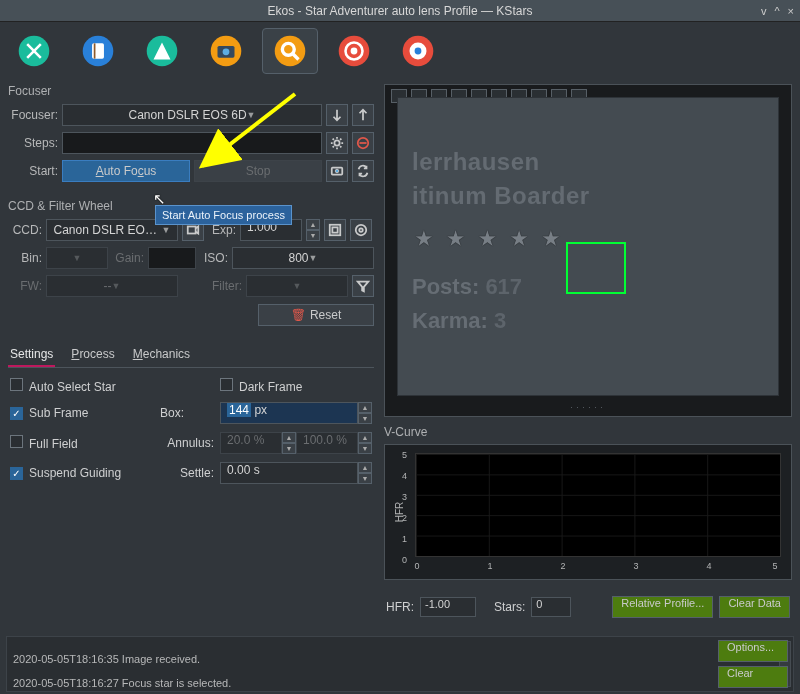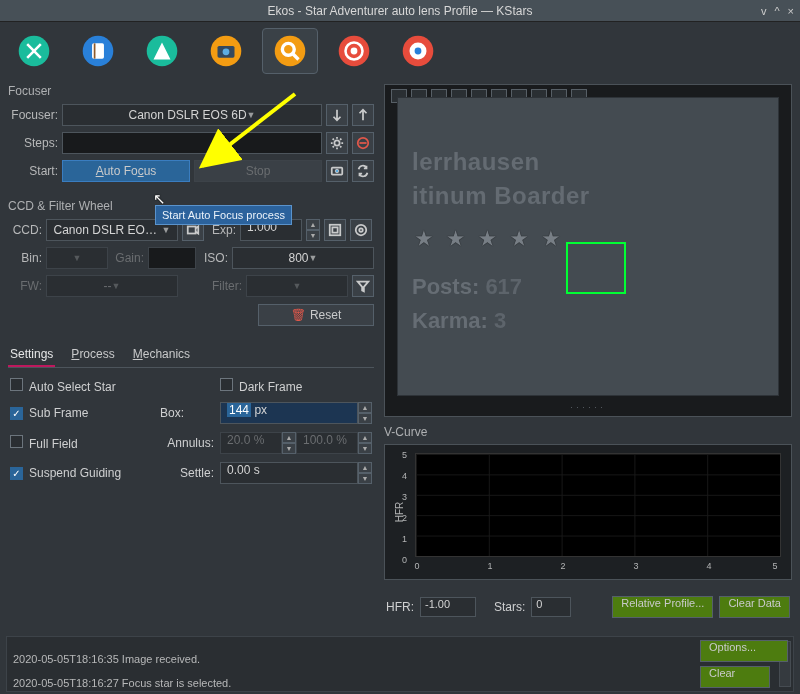--- a/index.html
+++ b/index.html
@@ -375,21 +375,21 @@
 </div>
 
 <div class="logarea">
   <span>2020-05-05T18:16:35 Image received.</span><br>
   <span>2020-05-05T18:16:27 Focus star is selected.</span><br>
   
   <div class="scr"></div>
 </div>
 
 <div class="bottomBtns">
-  <div class="pushbtn" style="width:88px">Options...</div>
+  <div class="pushbtn" style="width:70px">Options...</div>
   <div class="pushbtn" style="width:70px">Clear</div>
 </div>
 
 <svg class="arrowOverlay" style="left:140px;top:88px" width="170" height="100">
   <defs>
       <marker id="ah" markerWidth="12" markerHeight="12" refX="9" refY="5" orient="auto">
         <path d="M0 0 L10 5 L0 10 Z" fill="#ffff00"></path>
       </marker>
     </defs>
   <line x1="155" y1="6" x2="62" y2="78" stroke="#ffff00" stroke-width="4" marker-end="url(#ah)"></line>

